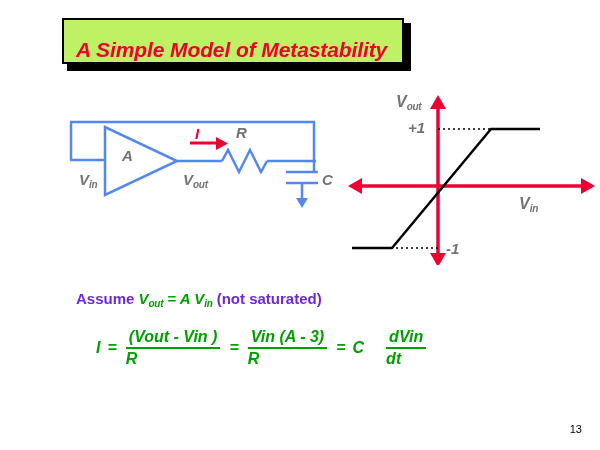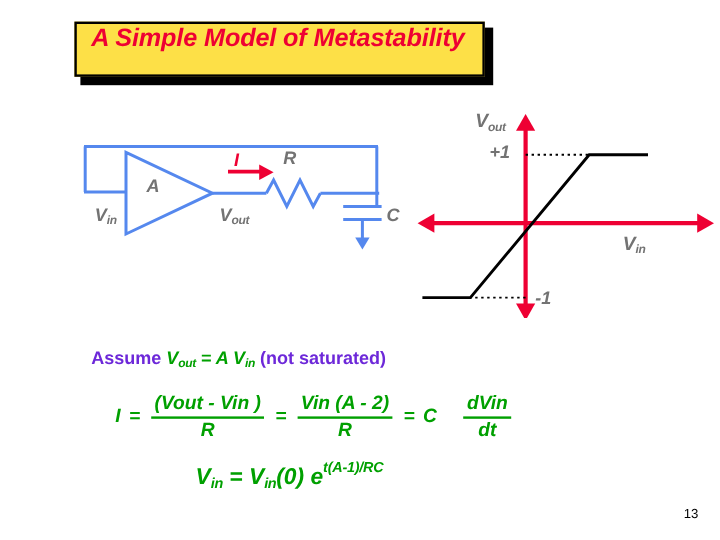--- a/index.html
+++ b/index.html
@@ -24,25 +24,25 @@
     width: 344px;
     height: 48px;
     background: #000000;
   }
   #title-box {
     position: absolute;
     left: 62px;
     top: 18px;
     width: 342px;
     height: 46px;
-    background: #fde047;
+    background: #bef264;
     border: 2px solid #000000;
     box-sizing: border-box;
     display: flex;
-    align-items: flex-start;
+    align-items: flex-end;
   }
   #title-text {
     margin-left: 12px;
     color: #ee0033;
     font-weight: bold;
     font-style: italic;
     font-size: 21px;
     white-space: nowrap;
     letter-spacing: -0.1px;
   }
@@ -96,21 +96,21 @@
     font-style: italic;
     font-size: 16px;
     display: flex;
     align-items: center;
     white-space: nowrap;
   }
   #eq-current .op { margin: 0 7px; }
   .frac {
     display: inline-flex;
     flex-direction: column;
-    align-items: center;
+    align-items: flex-start;
     vertical-align: middle;
     margin: 0 2px;
   }
   .frac .num {
     padding: 0 3px 1px 3px;
     border-bottom: 2px solid #00A000;
   }
   .frac .den {
     padding-top: 1px;
   }
@@ -229,29 +229,27 @@
 
   <div id="eq-current">
     <span>I</span>
     <span class="op">=</span>
     <span class="frac">
       <span class="num"><span>(V</span><span class="sub">out</span><span> - V</span><span class="sub">in</span><span> )</span></span>
       <span class="den">R</span>
     </span>
     <span class="op">=</span>
     <span class="frac">
-      <span class="num"><span>V</span><span class="sub">in</span><span> (A - 2)</span></span>
+      <span class="num"><span>V</span><span class="sub">in</span><span> (A - 3)</span></span>
       <span class="den">R</span>
     </span>
     <span class="op">=</span>
     <span>C</span>
     <span class="frac" style="margin-left:22px;">
       <span class="num"><span>dV</span><span class="sub">in</span></span>
       <span class="den">dt</span>
     </span>
   </div>
 
-  <div id="eq-final"><span><span>V</span><span class="sb">in</span></span><span>  =  </span><span><span>V</span><span class="sb">in</span><span>(0) </span></span><span>e</span><span class="exp">t(A-1)/RC</span>
-  </div>
 
   <div id="page-number">13</div>
 
 </div>
 
 </body></html>

